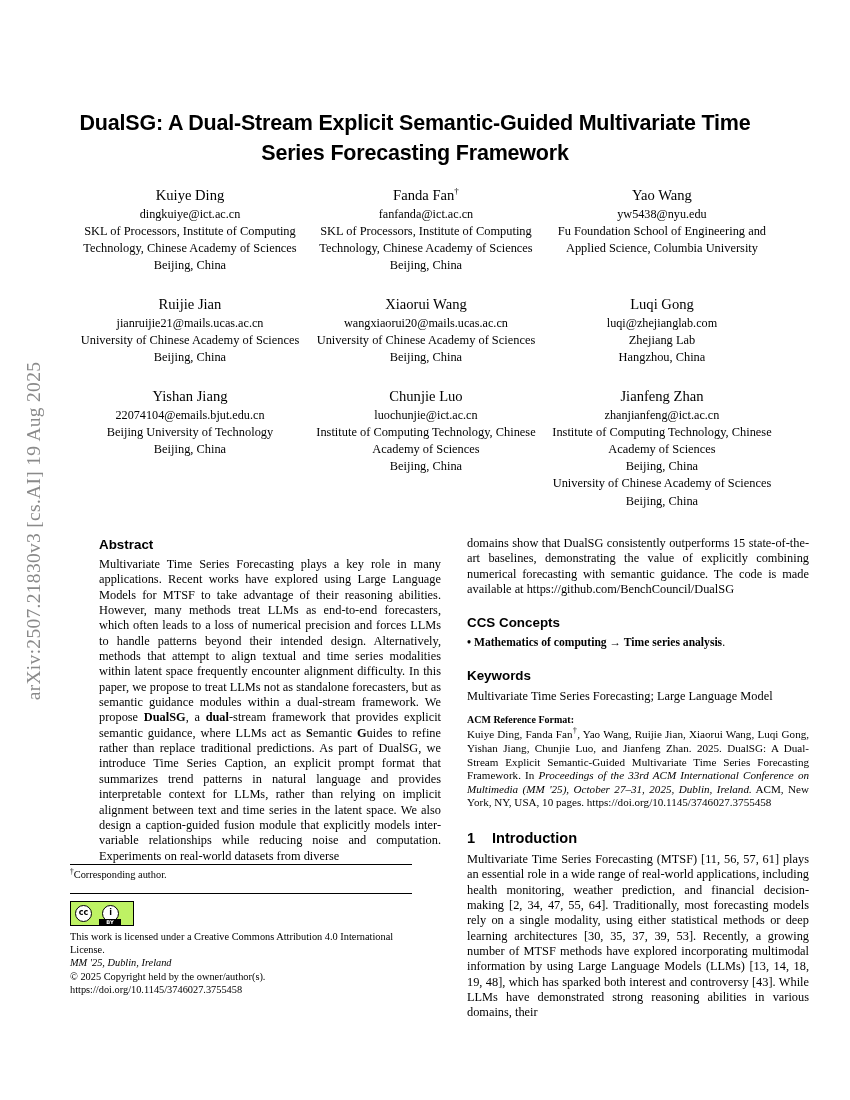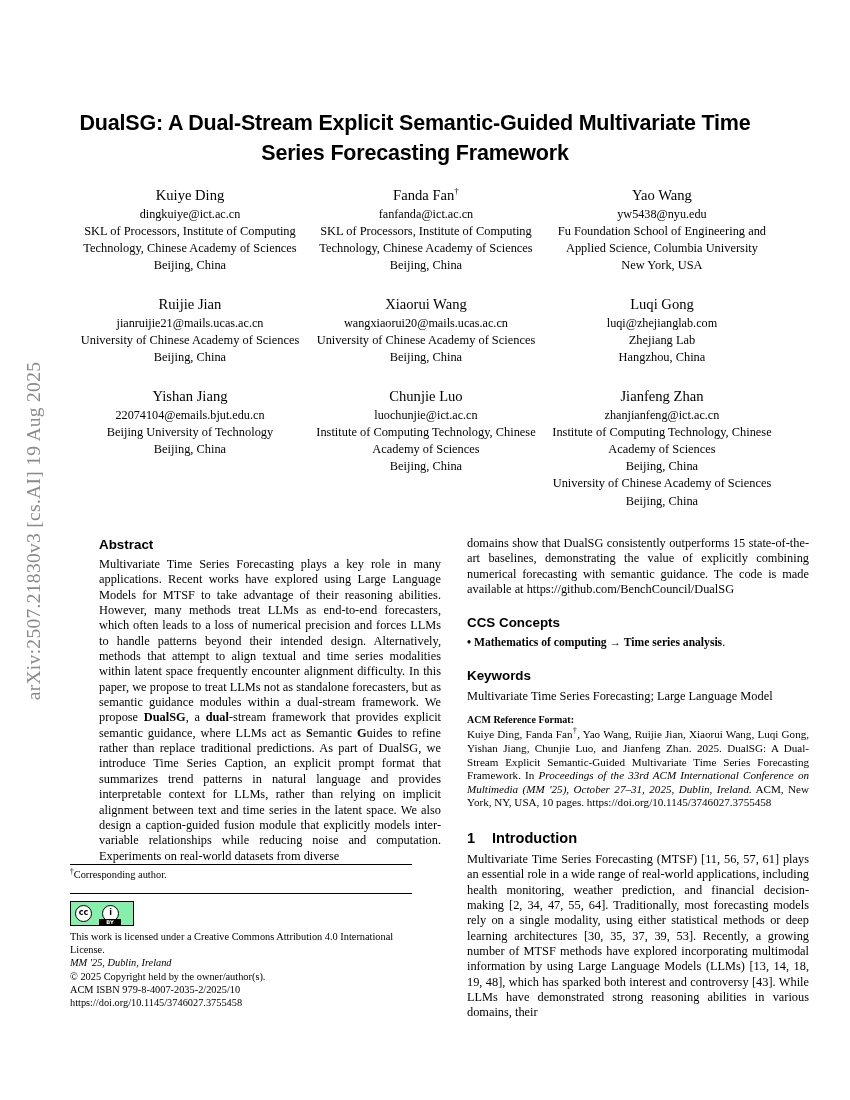--- a/index.html
+++ b/index.html
@@ -187,21 +187,21 @@
     line-height: 13.2px;
     margin: 0;
   }
   .license-text.ital { font-style: italic; }
 
   
   .cc-badge {
     width: 64px;
     height: 25px;
     border: 1.6px solid #000000;
-    background: #86efac;
+    background: #bef264;
     box-sizing: border-box;
     position: relative;
     margin: 7px 0 4px 0;
   }
   .cc-badge .circ {
     position: absolute;
     top: 3px;
     width: 15px;
     height: 15px;
     border: 1.6px solid #000000;
@@ -254,21 +254,20 @@
       <div class="author-col">
         <div class="author-name"><span>Fanda Fan</span><sup>†</sup></div>
         <div class="author-email">fanfanda@ict.ac.cn</div>
         <div class="author-aff">SKL of Processors, Institute of Computing Technology, Chinese Academy of Sciences</div>
         <div class="author-aff">Beijing, China</div>
       </div>
       <div class="author-col">
         <div class="author-name"><span>Yao Wang</span><sup></sup></div>
         <div class="author-email">yw5438@nyu.edu</div>
         <div class="author-aff">Fu Foundation School of Engineering and Applied Science, Columbia University</div>
-        <div class="author-aff">New York, USA</div>
       </div>
     </div>
 
     <div class="row-gap"></div>
 
     <div class="author-row">
       <div class="author-col">
         <div class="author-name">Ruijie Jian</div>
         <div class="author-email">jianruijie21@mails.ucas.ac.cn</div>
         <div class="author-aff">University of Chinese Academy of Sciences</div>
@@ -355,17 +354,16 @@
 
     <div class="cc-badge">
       <div class="circ circ-cc">cc</div>
       <div class="circ circ-by">i</div>
       <div class="by-label">BY</div>
     </div>
 
     <p class="license-text">This work is licensed under a Creative Commons Attribution 4.0 International License.</p>
     <p class="license-text ital">MM '25, Dublin, Ireland</p>
     <p class="license-text">© 2025 Copyright held by the owner/author(s).</p>
-    <p class="license-text">ACM ISBN 979-8-4007-2035-2/2025/10</p>
     <p class="license-text">https://doi.org/10.1145/3746027.3755458</p>
   </div>
 
 </div>
 
 </body></html>

